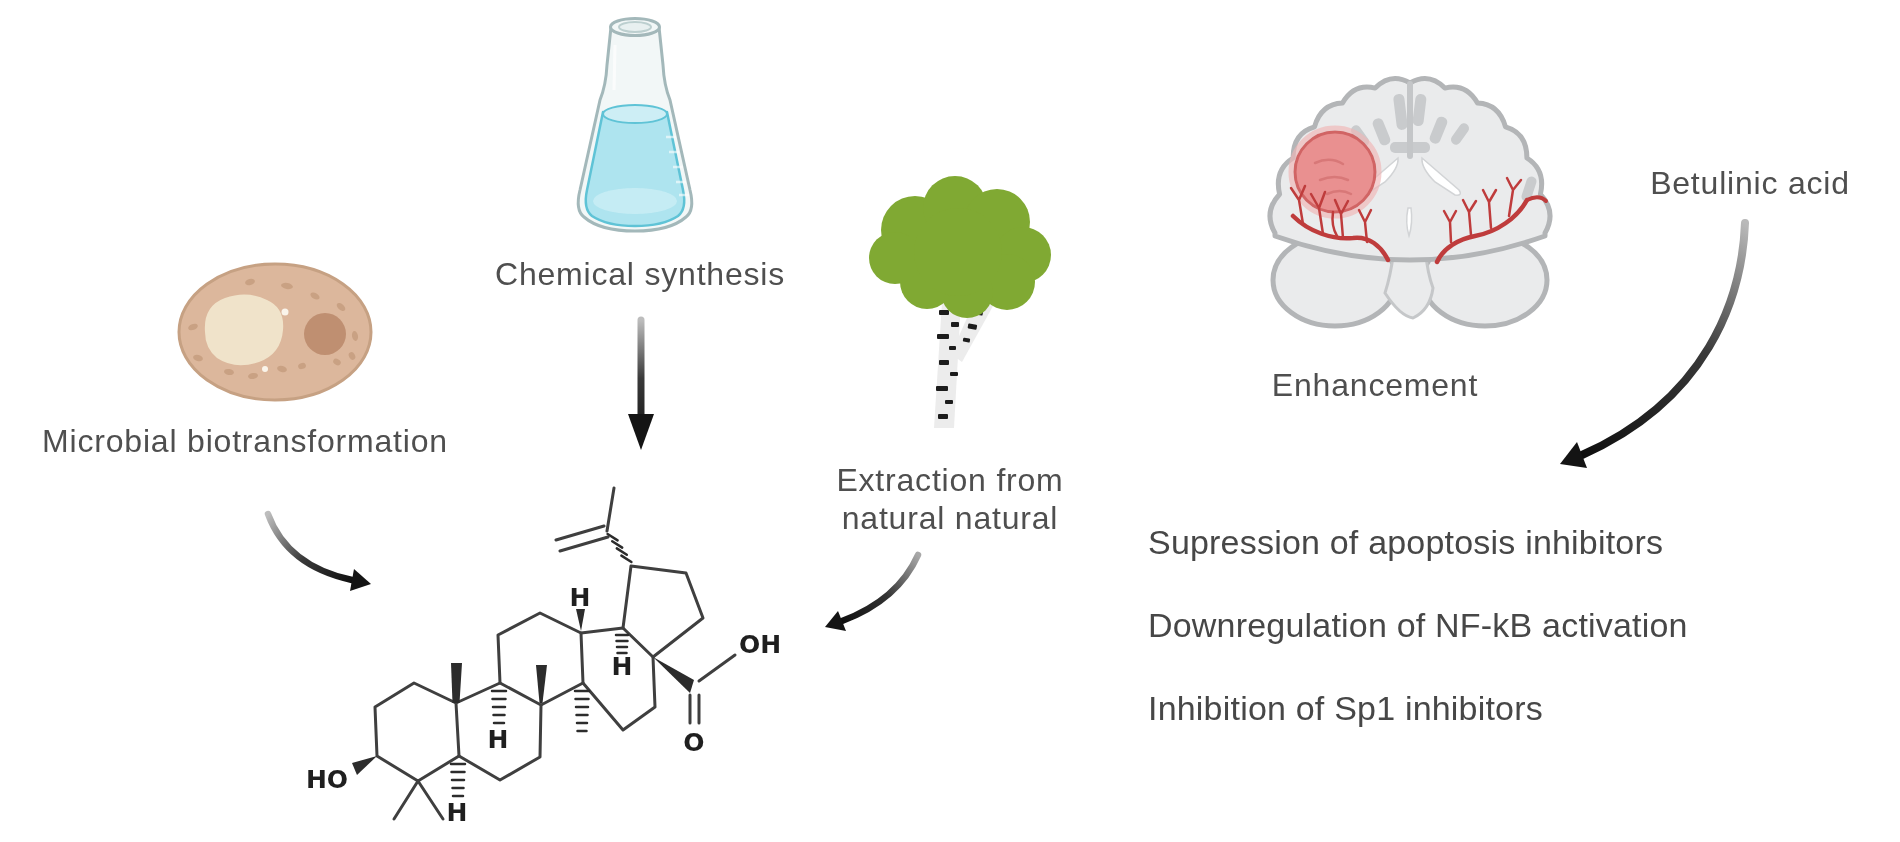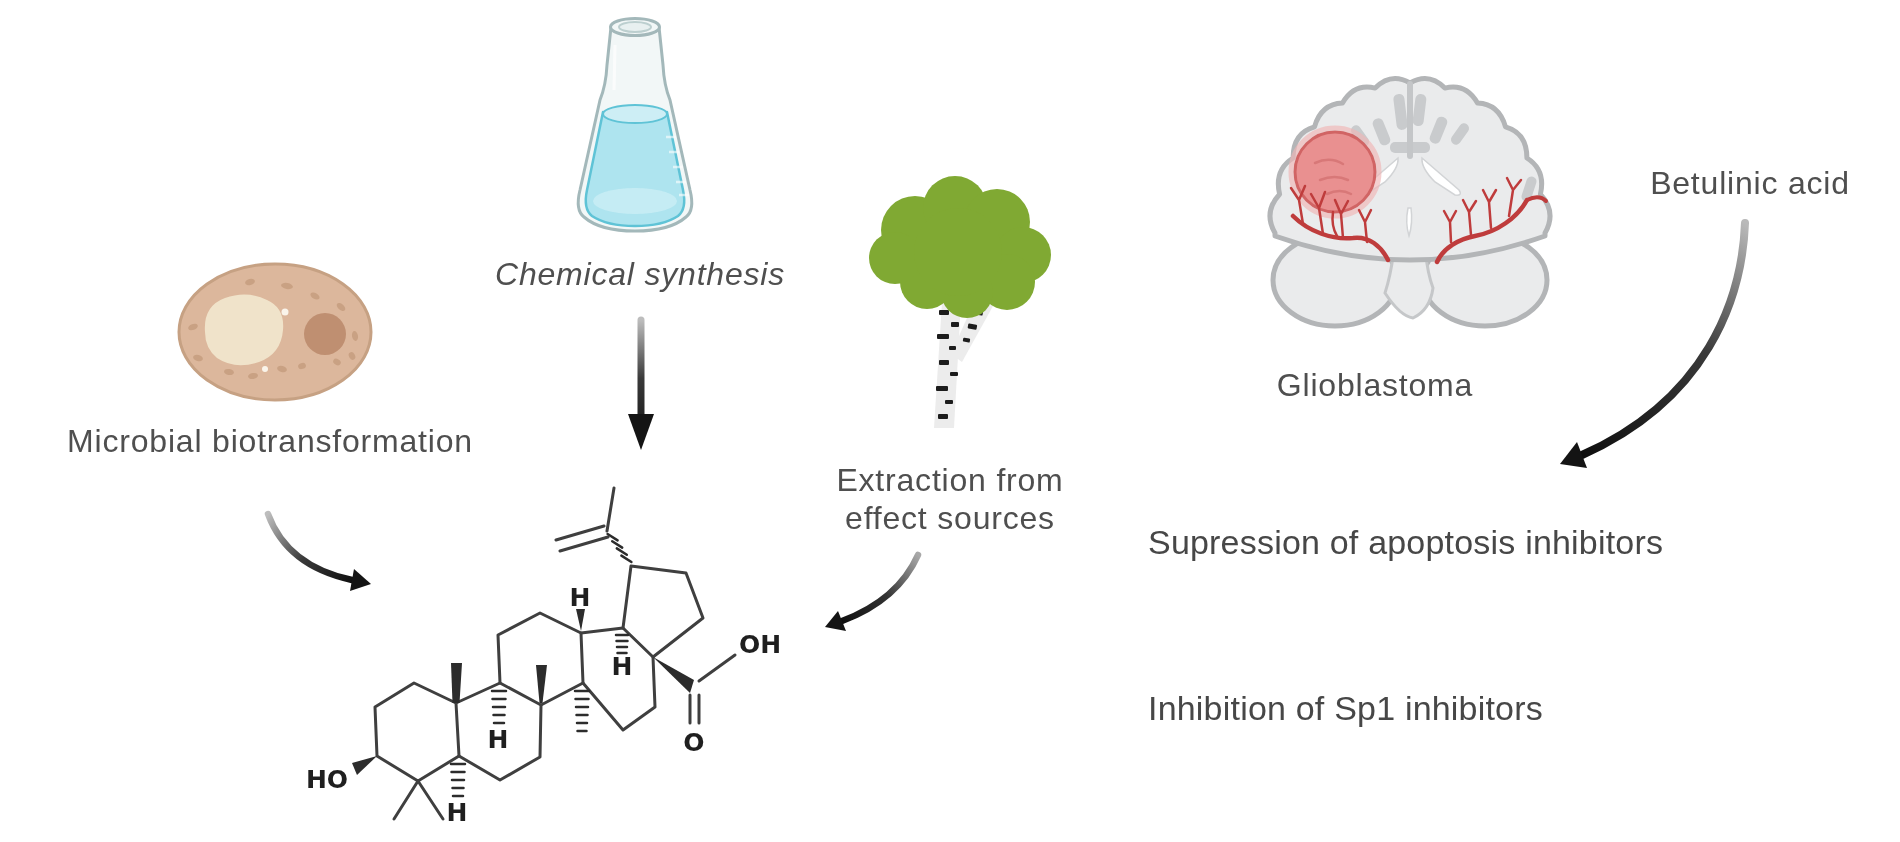--- a/index.html
+++ b/index.html
@@ -39,39 +39,39 @@
       <ellipse cx="187" cy="106" rx="4" ry="3" transform="rotate(60 187 106)"></ellipse>
       <ellipse cx="64" cy="122" rx="5" ry="3" transform="rotate(10 64 122)"></ellipse>
       <ellipse cx="88" cy="126" rx="5" ry="3" transform="rotate(-10 88 126)"></ellipse>
       <ellipse cx="117" cy="119" rx="5" ry="3" transform="rotate(15 117 119)"></ellipse>
       <ellipse cx="137" cy="116" rx="4" ry="3" transform="rotate(-20 137 116)"></ellipse>
       <ellipse cx="172" cy="112" rx="4" ry="3" transform="rotate(30 172 112)"></ellipse>
     </g>
     <circle cx="120" cy="62" r="3.5" fill="#faf4ea"></circle>
     <circle cx="100" cy="119" r="3" fill="#faf4ea"></circle>
   </svg>
-  <div class="label" style="left:0px;top:422px;width:490px;padding-left:25px;">Microbial biotransformation</div>
+  <div class="label" style="left:0px;top:422px;width:490px;">Microbial biotransformation</div>
 
   <svg style="left:570px;top:5px;" width="140" height="235" viewBox="0 0 140 235">
     <path d="M 41 22 L 37 60 Q 36 80 30 95 L 10 185 Q 5 205 14 212 Q 30 226 65 226 Q 100 226 116 212 Q 125 205 120 185 L 100 95 Q 94 80 93 60 L 89 22" fill="#f2f7f7" stroke="#a3b8ba" stroke-width="3" stroke-linejoin="round"></path>
     <path d="M 33 107 Q 65 122 97 107 L 113 185 Q 117 204 108 211 Q 93 221 65 221 Q 37 221 22 211 Q 13 204 17 185 Z" fill="#aee4ef" stroke="#5fc3d6" stroke-width="2.5" stroke-linejoin="round"></path>
     <ellipse cx="65" cy="196" rx="42" ry="13" fill="#c9edf4" opacity="0.85"></ellipse>
     <ellipse cx="65" cy="109" rx="32" ry="9" fill="#cdeef5" stroke="#5fc3d6" stroke-width="2"></ellipse>
     <g stroke="#ffffff" stroke-width="2.5" opacity="0.6">
       <line x1="96" y1="132" x2="106" y2="132"></line>
       <line x1="99" y1="147" x2="109" y2="147"></line>
       <line x1="103" y1="162" x2="113" y2="162"></line>
       <line x1="106" y1="177" x2="116" y2="177"></line>
       <line x1="109" y1="190" x2="119" y2="190"></line>
     </g>
     <line x1="45" y1="40" x2="44" y2="85" stroke="#ffffff" stroke-width="3" opacity="0.7"></line>
     <ellipse cx="65" cy="22" rx="24.5" ry="8.5" fill="#f2f7f7" stroke="#a3b8ba" stroke-width="3"></ellipse>
     <ellipse cx="65" cy="22" rx="16" ry="5" fill="#e8f0f0" stroke="#bccfcf" stroke-width="2"></ellipse>
   </svg>
-  <div class="label" style="left:480px;top:255px;width:320px;font-style:italic;">Chemical synthesis</div>
+  <div class="label" style="left:480px;top:255px;width:320px;">Chemical synthesis</div>
 
   <svg style="left:615px;top:312px;" width="52" height="142" viewBox="0 0 52 142">
     <defs>
       <linearGradient id="gv" gradientUnits="userSpaceOnUse" x1="26" y1="8" x2="26" y2="138">
         <stop offset="0" stop-color="#bdbdbd"></stop>
           <stop offset="0.45" stop-color="#3a3a3a"></stop>
           <stop offset="1" stop-color="#0f0f0f"></stop>
       </linearGradient>
     </defs>
     <line x1="26" y1="8" x2="26" y2="104" stroke="url(#gv)" stroke-width="7" stroke-linecap="round"></line>
@@ -102,21 +102,21 @@
       <circle cx="168" cy="85" r="28"></circle>
       <circle cx="152" cy="112" r="28"></circle>
       <circle cx="112" cy="122" r="26"></circle>
       <circle cx="72" cy="112" r="27"></circle>
       <circle cx="40" cy="88" r="26"></circle>
       <circle cx="103" cy="82" r="44"></circle>
     </g>
   </svg>
   <div class="label" style="left:808px;top:461px;width:284px;">
     <div>Extraction from</div>
-    <div>effect sources</div>
+    <div>natural natural</div>
   </div>
 
   <svg style="left:255px;top:498px;" width="135" height="105" viewBox="0 0 135 105">
     <defs>
       <linearGradient id="gm" gradientUnits="userSpaceOnUse" x1="13" y1="16" x2="100" y2="82">
         <stop offset="0" stop-color="#bdbdbd"></stop>
           <stop offset="0.5" stop-color="#3a3a3a"></stop>
           <stop offset="1" stop-color="#0f0f0f"></stop>
       </linearGradient>
     </defs>
@@ -254,32 +254,33 @@
         <path d="M 98 170 L 96 146 M 96 146 L 90 132 M 96 146 L 103 133"></path>
         <path d="M 122 174 L 120 154 M 120 154 L 114 142 M 120 154 L 126 142"></path>
         <path d="M 264 148 L 268 122 M 268 122 L 262 110 M 268 122 L 276 112"></path>
         <path d="M 246 160 L 244 134 M 244 134 L 238 122 M 244 134 L 251 122"></path>
         <path d="M 226 167 L 224 144 M 224 144 L 218 132 M 224 144 L 231 133"></path>
         <path d="M 206 174 L 205 154 M 205 154 L 199 143 M 205 154 L 211 143"></path>
         <path d="M 88 144 Q 86 158 92 168"></path>
       </g>
     </g>
   </svg>
-  <div class="label" style="left:1253px;top:366px;width:244px;">Glioblastoma</div>
+  <div class="label" style="left:1253px;top:366px;width:244px;">Enhancement</div>
 
   <div class="label" style="left:1628px;top:164px;width:244px;">Betulinic acid</div>
 
   <svg style="left:1530px;top:205px;" width="250" height="290" viewBox="0 0 250 290">
     <defs>
       <linearGradient id="gb" gradientUnits="userSpaceOnUse" x1="215" y1="18" x2="52" y2="250">
         <stop offset="0" stop-color="#b9b9b9"></stop>
           <stop offset="0.45" stop-color="#3a3a3a"></stop>
           <stop offset="1" stop-color="#0f0f0f"></stop>
       </linearGradient>
     </defs>
     <path d="M 215 18 C 212 95 176 195 52 250" fill="none" stroke="url(#gb)" stroke-width="8" stroke-linecap="round"></path>
     <polygon points="30,259 47,237 57,263" fill="#141414"></polygon>
   </svg>
 
   <div class="effect" style="top:522px;">Supression of apoptosis inhibitors</div>
+  <div class="effect" style="top:605px;">Downregulation of NF-kB activation</div>
   <div class="effect" style="top:688px;">Inhibition of Sp1 inhibitors</div>
 
 </div>
 
 </body></html>

